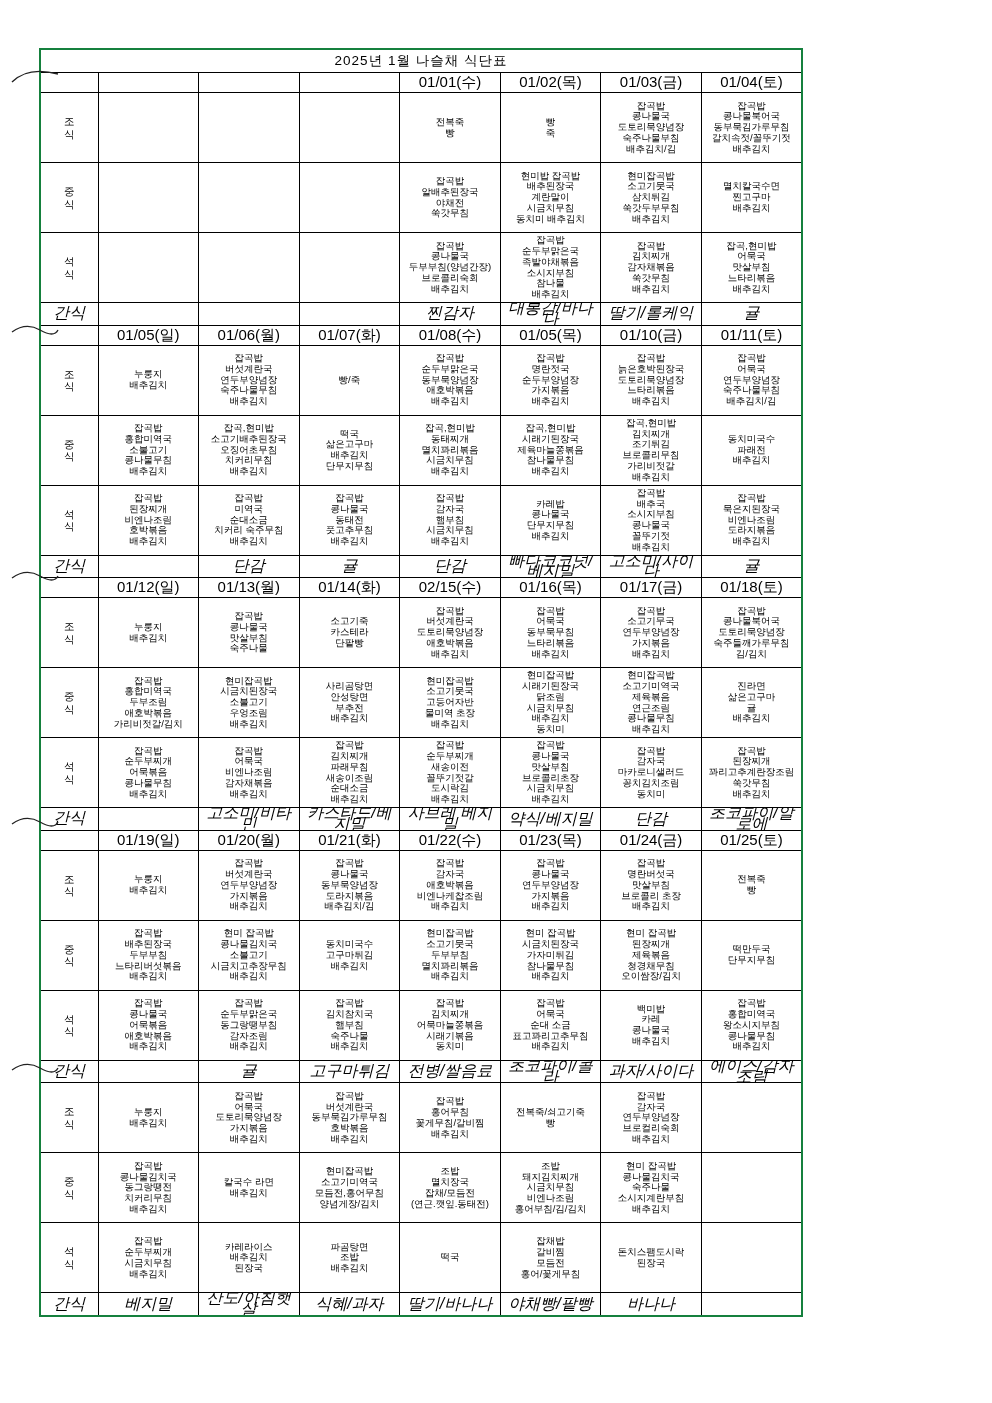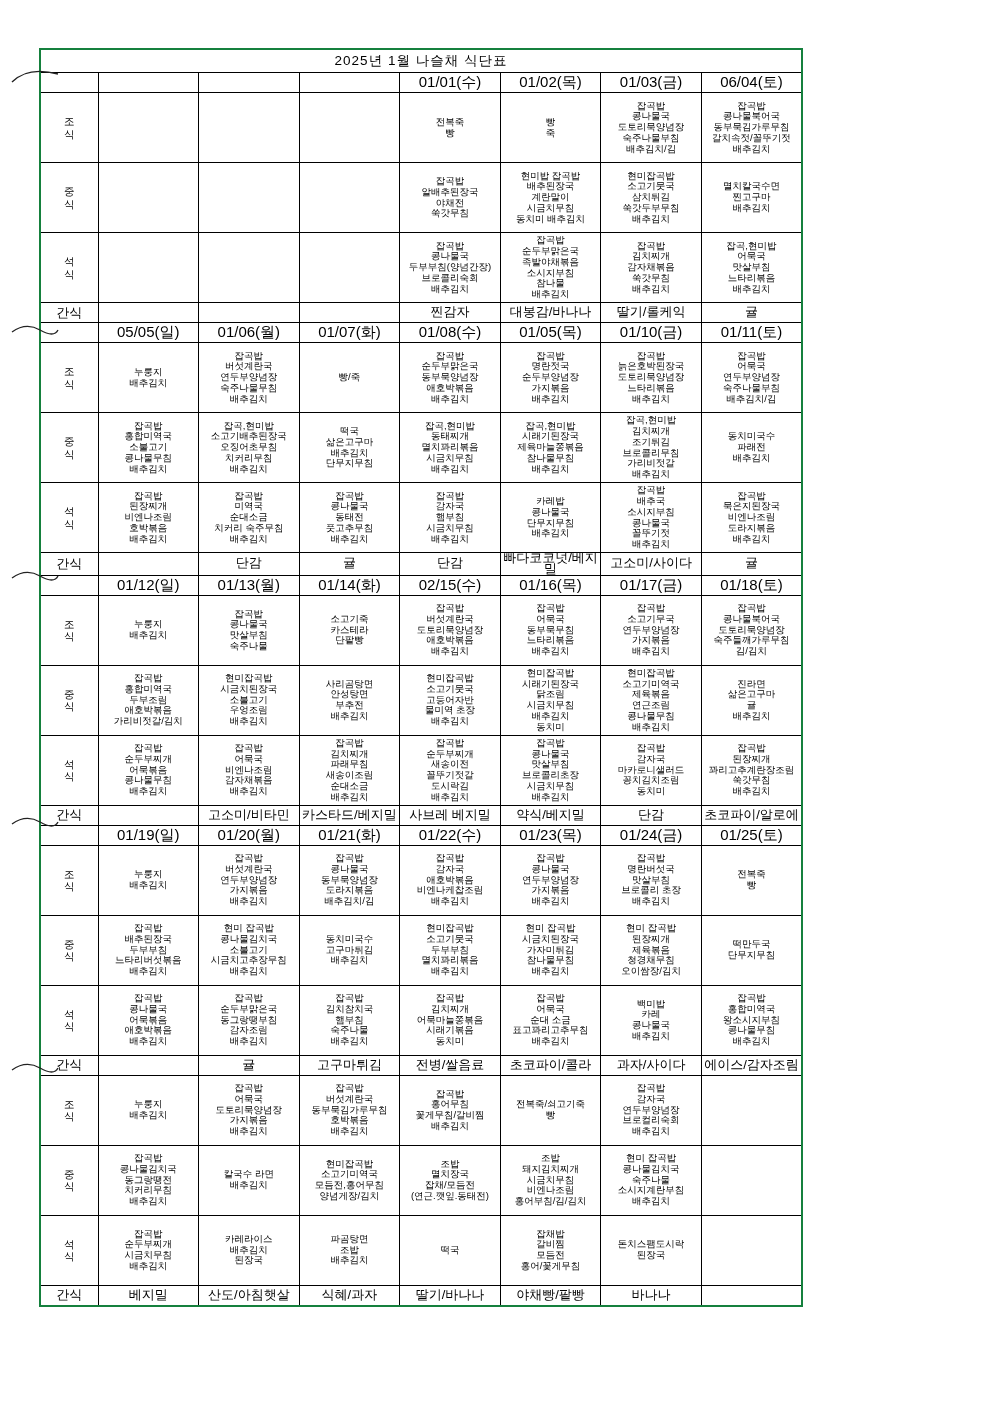--- a/index.html
+++ b/index.html
@@ -27,21 +27,21 @@
     vertical-align:middle;
     overflow:hidden;
   }
   .title-cell{
     height:22px;
     font-size:13.5px;
     letter-spacing:1px;
   }
   .date-row td{height:18px;font-size:15px;}
   .meal-row td{height:69px;}
-  .snack-row td{height:19px;font-size:13px;}
+  .snack-row td{height:19px;font-size:16px;font-style:italic;}
   .menu-cell{
     font-size:9.5px;
     line-height:10.8px;
     white-space:pre-line;
   }
   .label-cell{font-size:10.5px;}
   .label-v{
     display:block;
     width:1em;
     margin:0 auto;
@@ -70,21 +70,21 @@
           <td colspan="8" class="title-cell">2025년 1월 나슬채 식단표</td>
         </tr>
         <tr class="date-row">
           <td></td>
           <td class="date-cell"></td>
           <td class="date-cell"></td>
           <td class="date-cell"></td>
           <td class="date-cell">01/01(수)</td>
           <td class="date-cell">01/02(목)</td>
           <td class="date-cell">01/03(금)</td>
-          <td class="date-cell">06/04(토)</td>
+          <td class="date-cell">01/04(토)</td>
         </tr>
         <tr class="meal-row">
           <td class="label-cell">
             <span class="label-v">조식</span>
           </td>
           <td class="menu-cell"></td>
           <td class="menu-cell"></td>
           <td class="menu-cell"></td>
           <td class="menu-cell">전복죽
 빵</td>
@@ -160,21 +160,21 @@
           <td class="menu-cell"></td>
           <td class="menu-cell"></td>
           <td class="menu-cell"></td>
           <td class="menu-cell">찐감자</td>
           <td class="menu-cell">대봉감/바나나</td>
           <td class="menu-cell">딸기/롤케익</td>
           <td class="menu-cell">귤</td>
         </tr>
         <tr class="date-row">
           <td></td>
-          <td class="date-cell">05/05(일)</td>
+          <td class="date-cell">01/05(일)</td>
           <td class="date-cell">01/06(월)</td>
           <td class="date-cell">01/07(화)</td>
           <td class="date-cell">01/08(수)</td>
           <td class="date-cell">01/05(목)</td>
           <td class="date-cell">01/10(금)</td>
           <td class="date-cell">01/11(토)</td>
         </tr>
         <tr class="meal-row">
           <td class="label-cell">
             <span class="label-v">조식</span>

